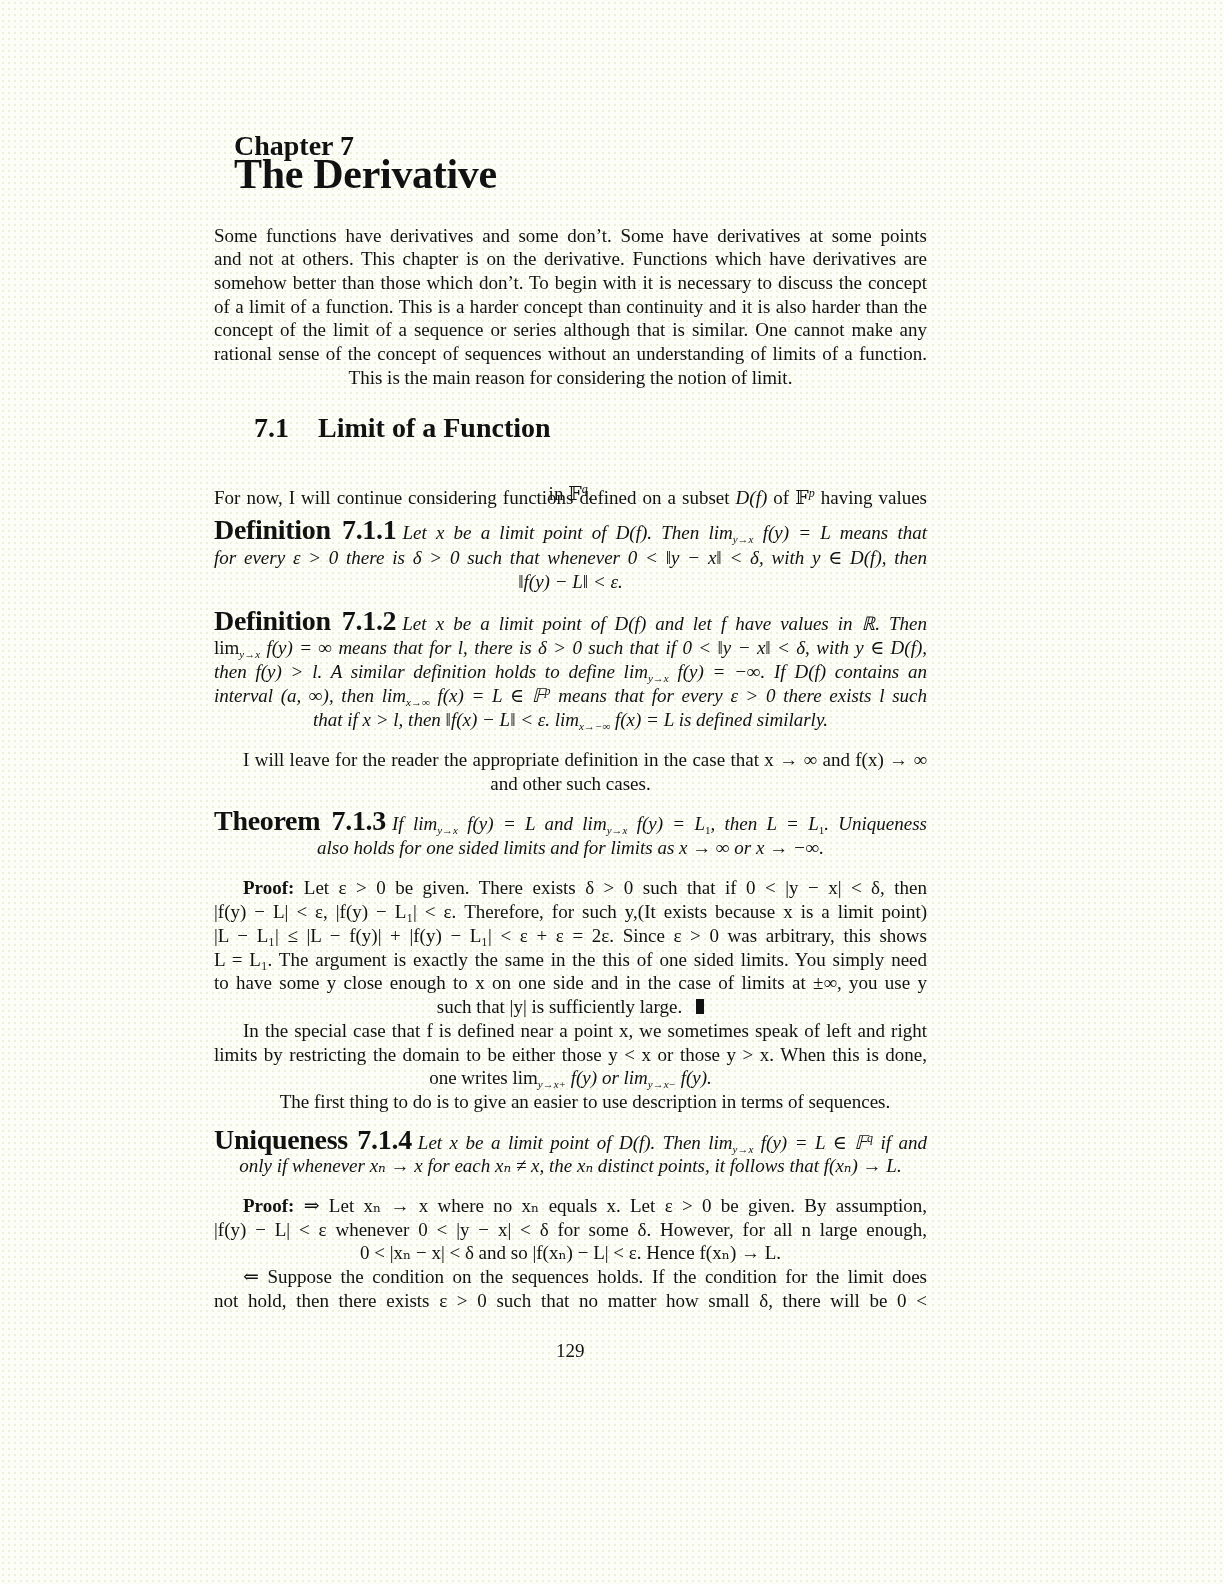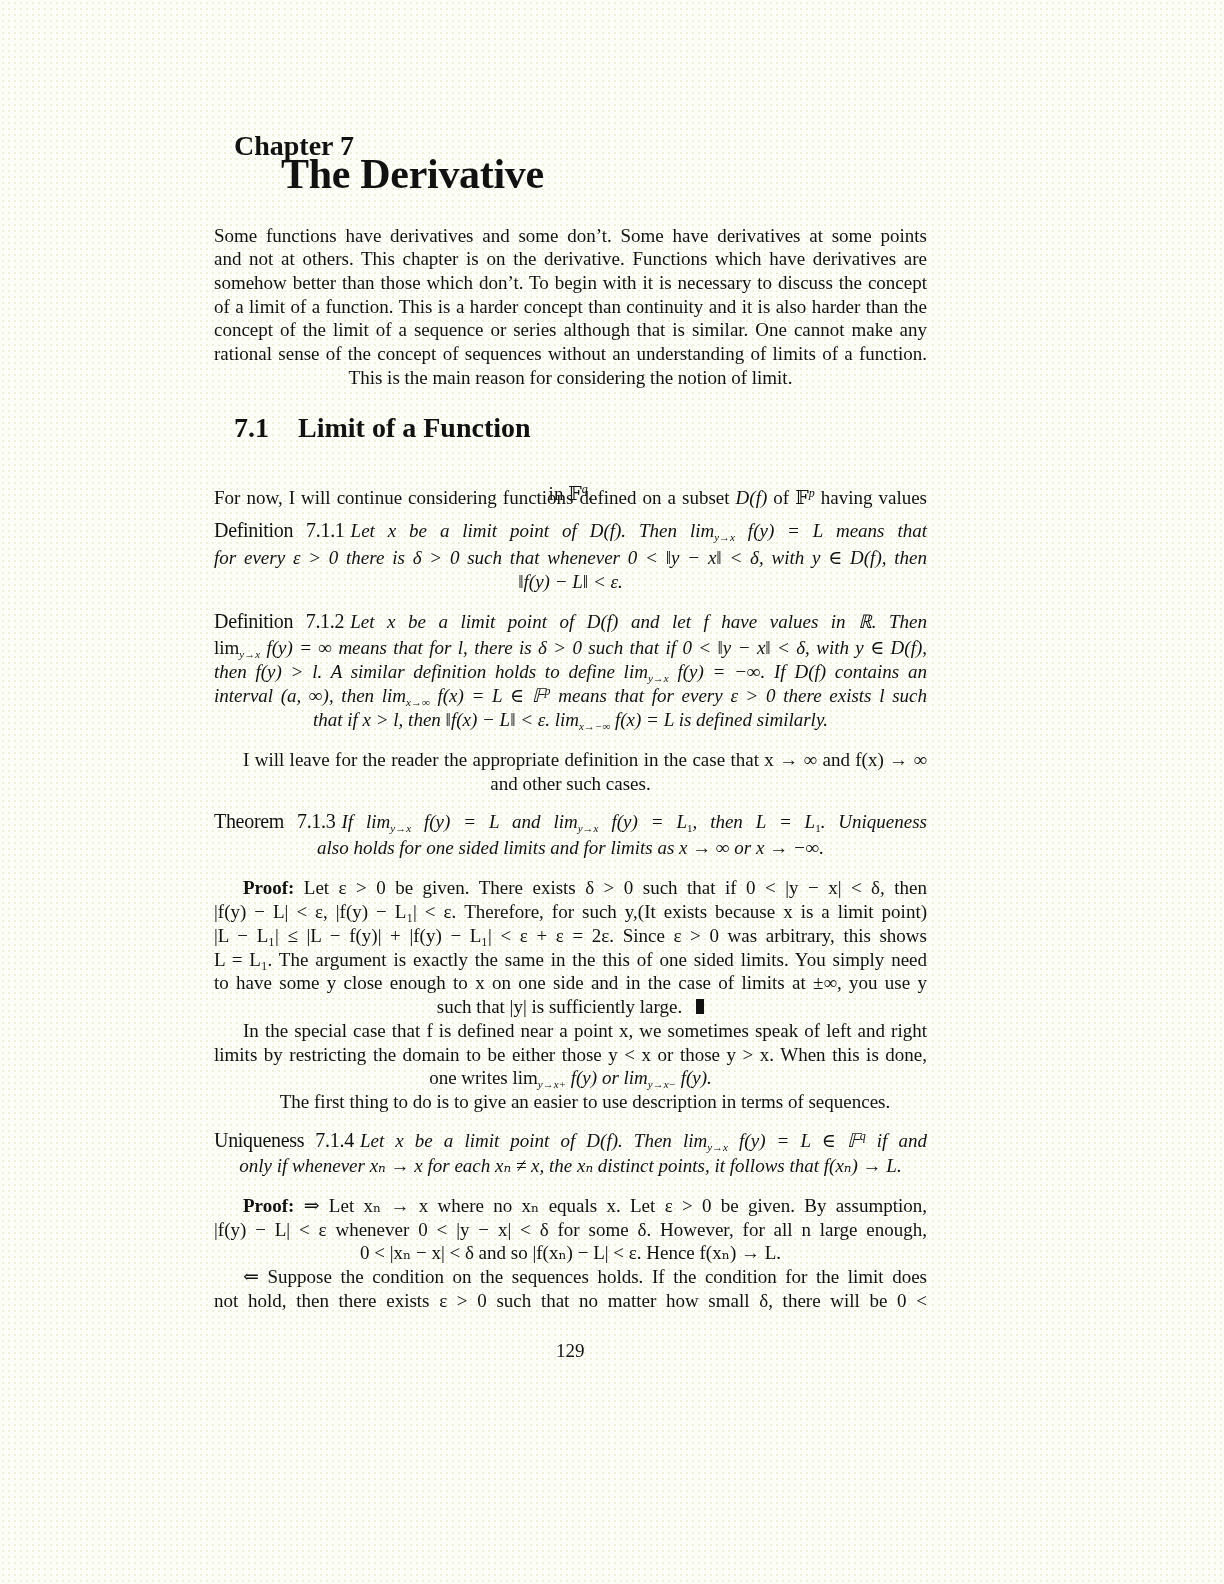--- a/index.html
+++ b/index.html
@@ -6,27 +6,27 @@
   body {
     width: 1224px; height: 1584px; position: relative; overflow: hidden;
     background-color: #fdfdf8;
     background-image: radial-gradient(#efefd8 0.8px, transparent 0.9px);
     background-size: 6px 6px;
     font-family: "Liberation Serif", "DejaVu Serif", serif;
     color: #111;
   }
   .page { position: absolute; left: 214px; top: 0; width: 713px; }
   .chapter-label { position: absolute; left: 20px; top: 94px; font-size: 28px; font-weight: bold; white-space: nowrap; margin-top: 36px; }
-  .chapter-title { position: absolute; left: 20px; top: 150px; font-size: 42px; font-weight: bold; white-space: nowrap; letter-spacing: -0.3px; margin-left: 47px; }
+  .chapter-title { position: absolute; left: 20px; top: 150px; font-size: 42px; font-weight: bold; white-space: nowrap; letter-spacing: -0.3px; }
   .line { position: absolute; left: 0; width: 713px; font-size: 19px; line-height: 24px; white-space: nowrap; text-align: center; }
   .just { text-align: justify; text-align-last: justify; }
   .indent { padding-left: 29px; box-sizing: border-box; }
   .section-title { position: absolute; left: 20px; top: 412px; font-size: 28px; font-weight: bold; white-space: nowrap; }
-  .section-title .num { display: inline-block; width: 64px; }
-  .head { font-size: 20px; font-weight: normal; letter-spacing: -0.3px; margin-right: 6px; }
+  .section-title .num { display: inline-block; width: 64px; margin-left: 20px; }
+  .head { font-size: 28px; font-weight: bold; letter-spacing: -0.3px; margin-right: 6px; }
   .it { font-style: italic; }
   .b { font-weight: bold; }
   .page-number { position: absolute; left: 556px; top: 1340px; font-size: 19px; text-align: right; }
   .qed { display: inline-block; width: 8px; height: 15px; background: #111; vertical-align: -1px; margin-left: 14px; }
   sub { font-size: 11px; vertical-align: -4px; line-height: 0; }
   sup { font-size: 12px; vertical-align: 7px; line-height: 0; }
 </style>
 </head>
 <body>
 

